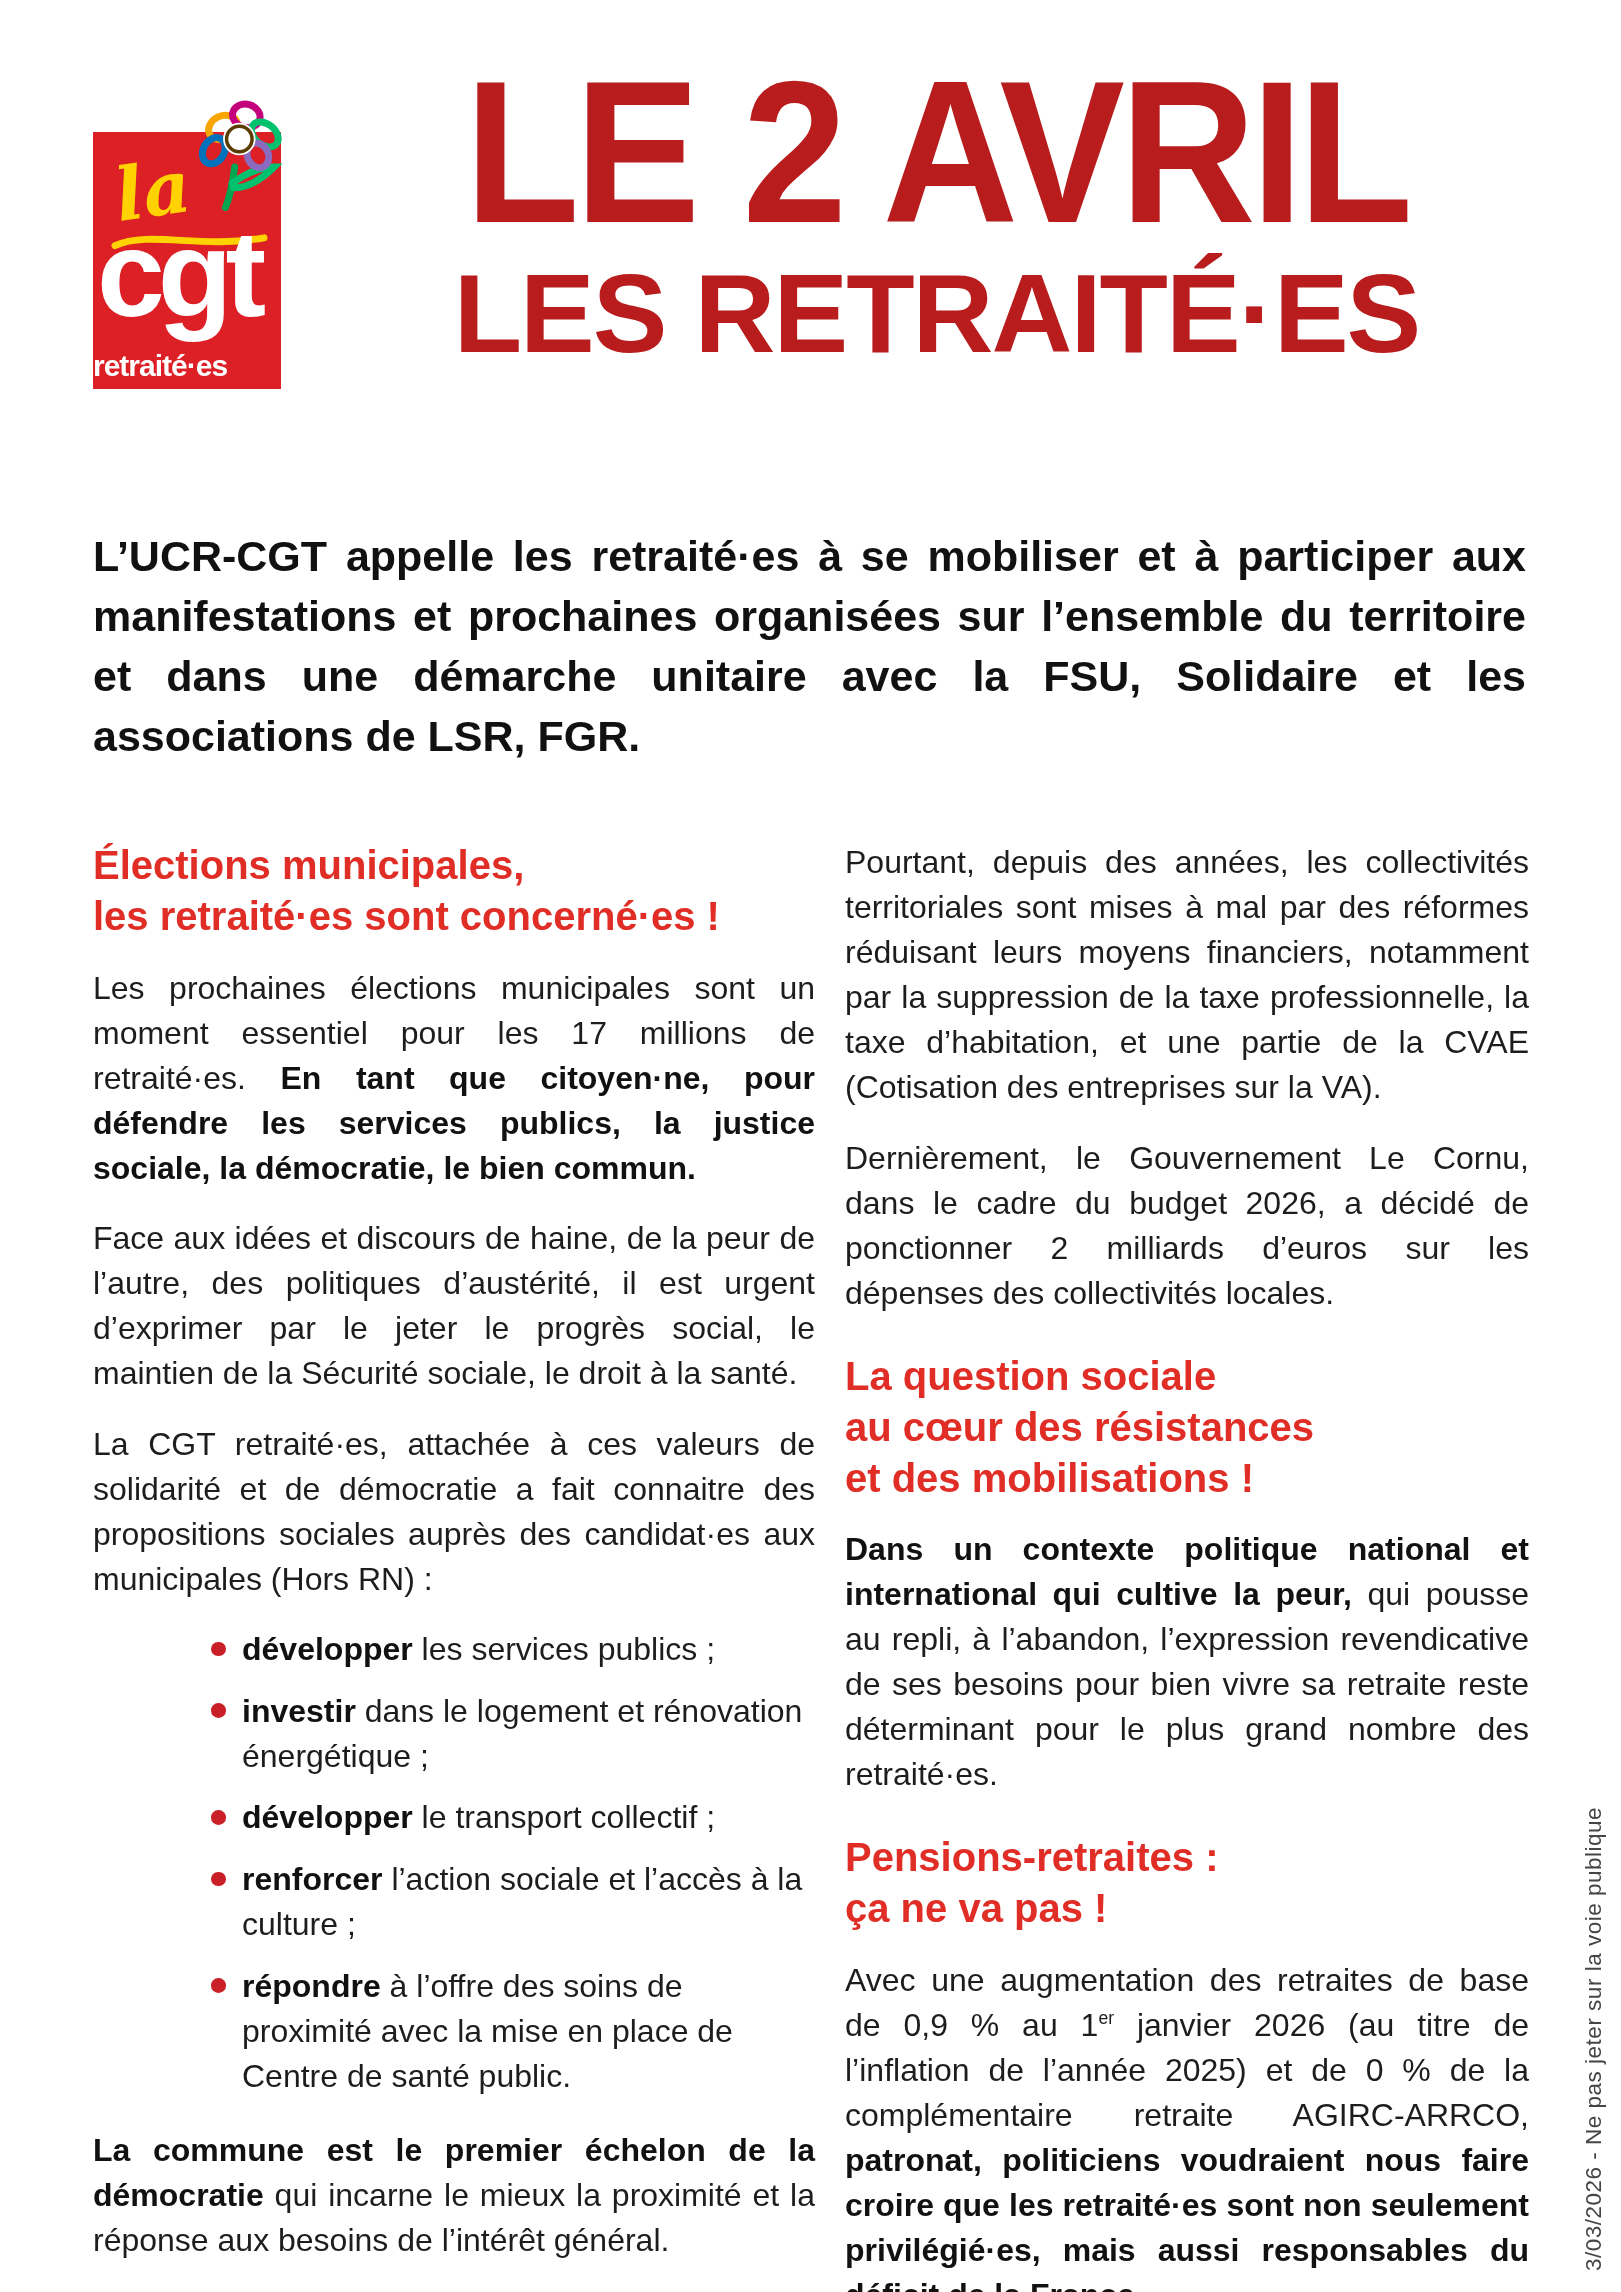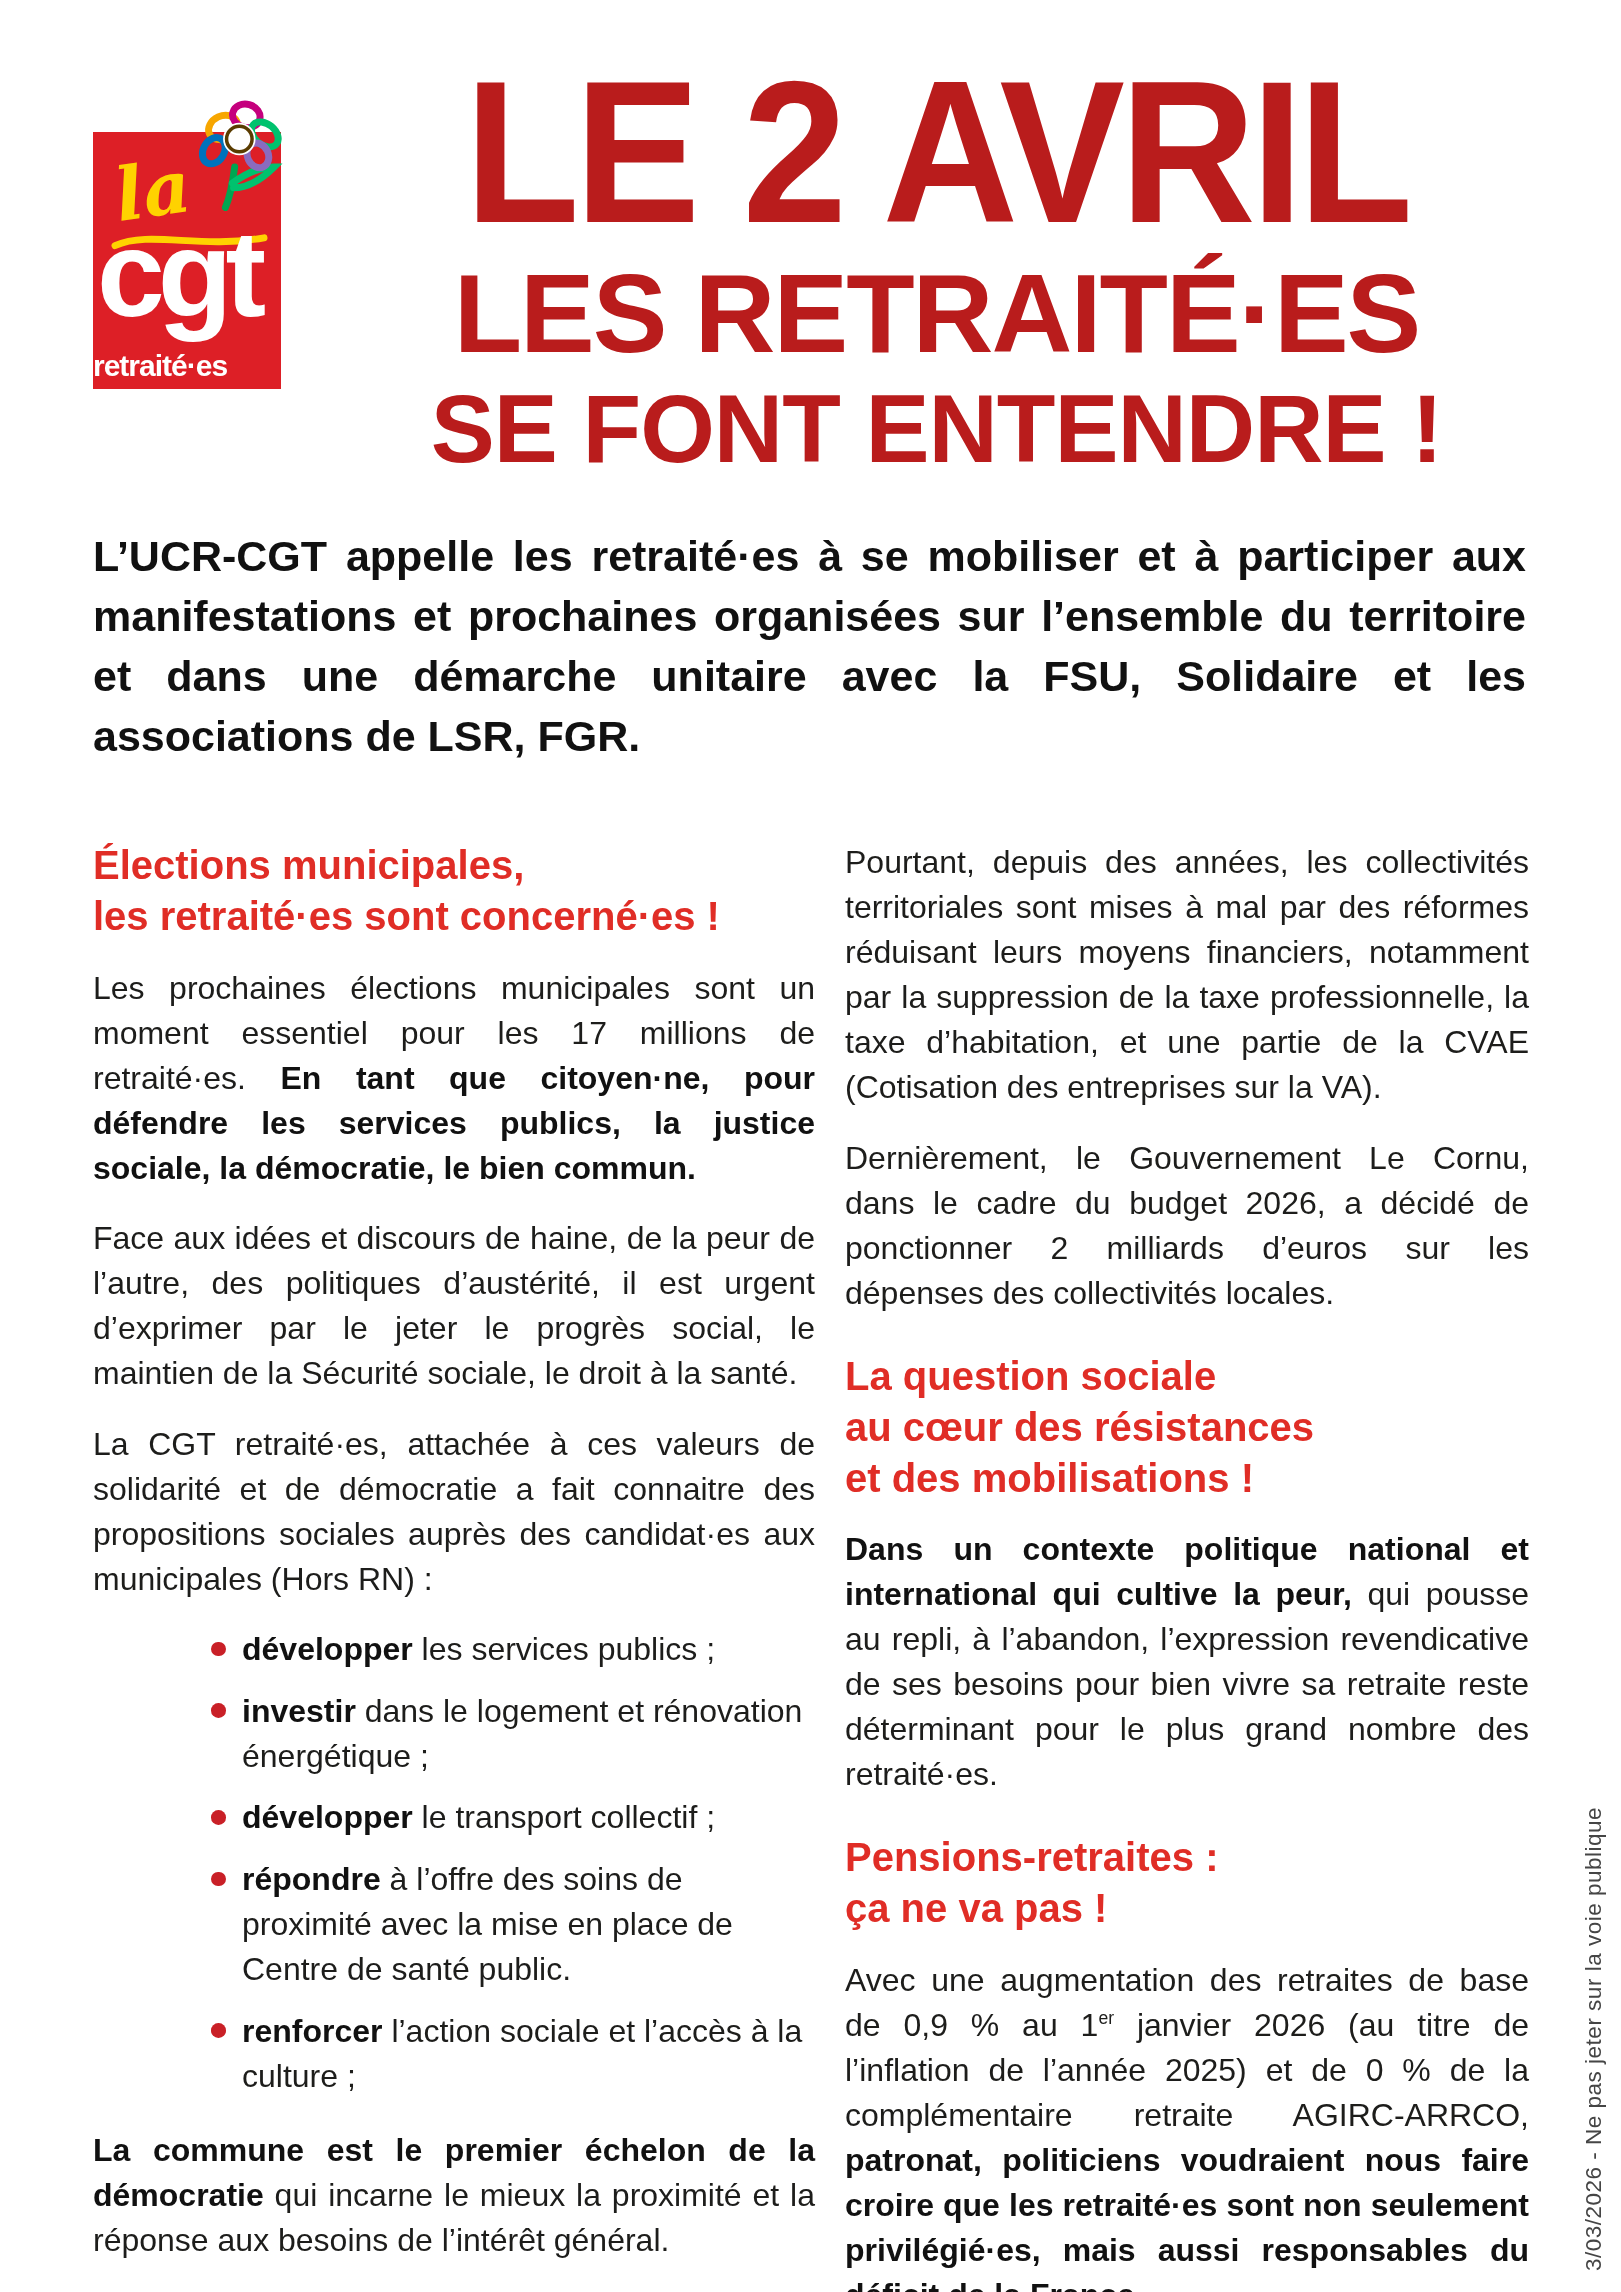--- a/index.html
+++ b/index.html
@@ -70,21 +70,20 @@
     <svg class="swash" viewBox="0 0 160 26">
       <path d="M4 20 C 40 4, 90 24, 156 12" fill="none" stroke="#ffd200" stroke-width="7" stroke-linecap="round"></path>
     </svg>
     <div class="cgt">cgt</div>
     <div class="sub">retraité·es</div>
   </div>
 
   <div class="title">
     <div class="t1">LE 2 AVRIL</div>
     <div class="t2">LES RETRAITÉ·ES</div>
-    <div class="t3">SE FONT ENTENDRE !</div>
   </div>
 
   <div class="intro">L’UCR-CGT appelle les retraité·es à se mobiliser et à participer aux manifestations et prochaines organisées sur l’ensemble du territoire et dans une démarche unitaire avec la FSU, Solidaire et les associations de LSR, FGR.</div>
 
   <div class="col col-left">
     <h2>
       <span>Élections municipales,</span><br>
       <span>les retraité·es sont concerné·es !</span>
     </h2>
     <p><span>Les prochaines élections municipales sont un moment essentiel pour les 17 millions de retraité·es. </span><b>En tant que citoyen·ne, pour défendre les services publics, la justice sociale, la démocratie, le bien commun.</b></p>
@@ -98,25 +97,25 @@
       <li>
         <span class="dot"></span>
         <b>investir</b><span> dans le logement et rénovation énergétique ;</span>
       </li>
       <li>
         <span class="dot"></span>
         <b>développer</b><span> le transport collectif ;</span>
       </li>
       <li>
         <span class="dot"></span>
-        <b>répondre</b><span> à l’offre des soins de proximité avec la mise en place de Centre de santé public.</span>
+        <b>renforcer</b><span> l’action sociale et l’accès à la culture ;</span>
       </li>
       <li>
         <span class="dot"></span>
-        <b>renforcer</b><span> l’action sociale et l’accès à la culture ;</span>
+        <b>répondre</b><span> à l’offre des soins de proximité avec la mise en place de Centre de santé public.</span>
       </li>
     </ul>
     <p class="closing"><b>La commune est le premier échelon de la démocratie</b><span> qui incarne le mieux la proximité et la réponse aux besoins de l’intérêt général.</span></p>
   </div>
 
   <div class="col col-right">
     <p>Pourtant, depuis des années, les collectivités territoriales sont mises à mal par des réformes réduisant leurs moyens financiers, notamment par la suppression de la taxe professionnelle, la taxe d’habitation, et une partie de la CVAE (Cotisation des entreprises sur la VA).</p>
     <p>Dernièrement, le Gouvernement Le Cornu, dans le cadre du budget 2026, a décidé de ponctionner 2 milliards d’euros sur les dépenses des collectivités locales.</p>
     <h2 class="mt">
       <span>La question sociale</span><br>

